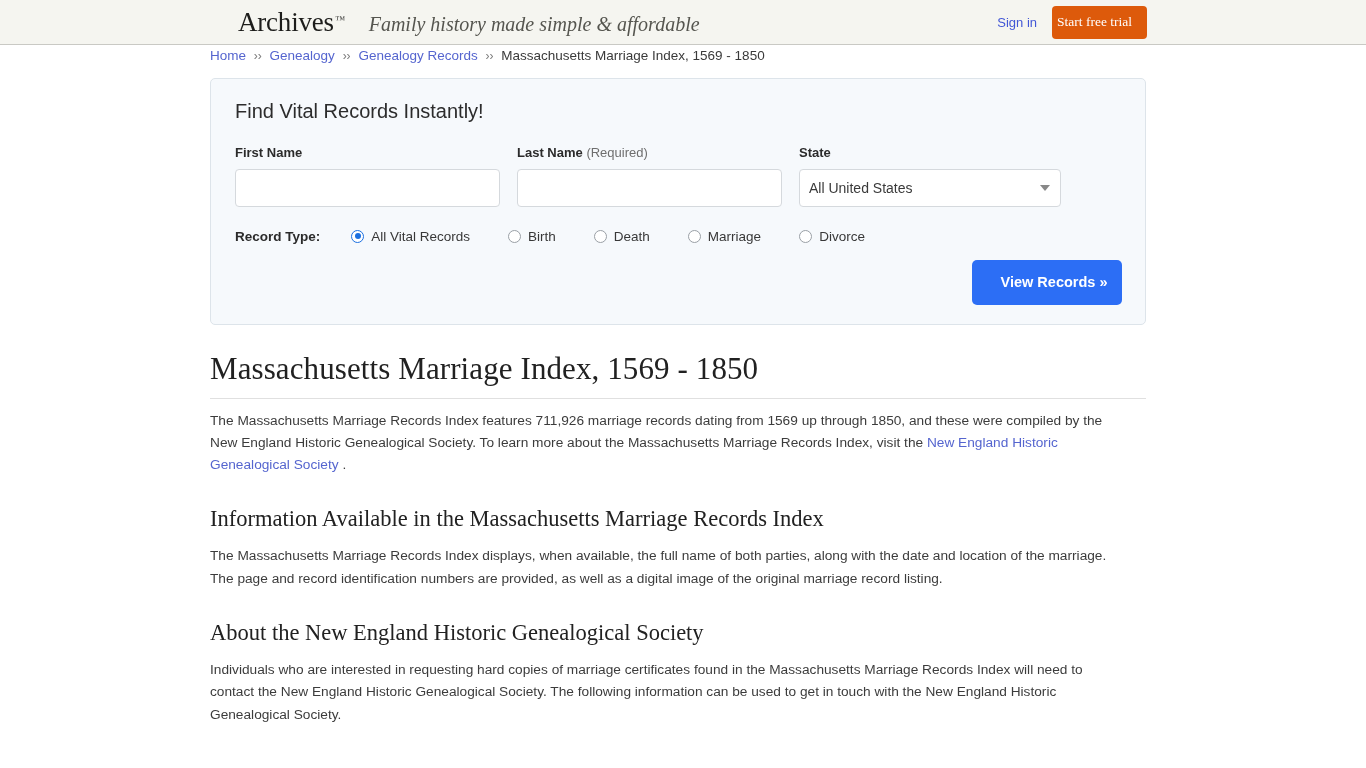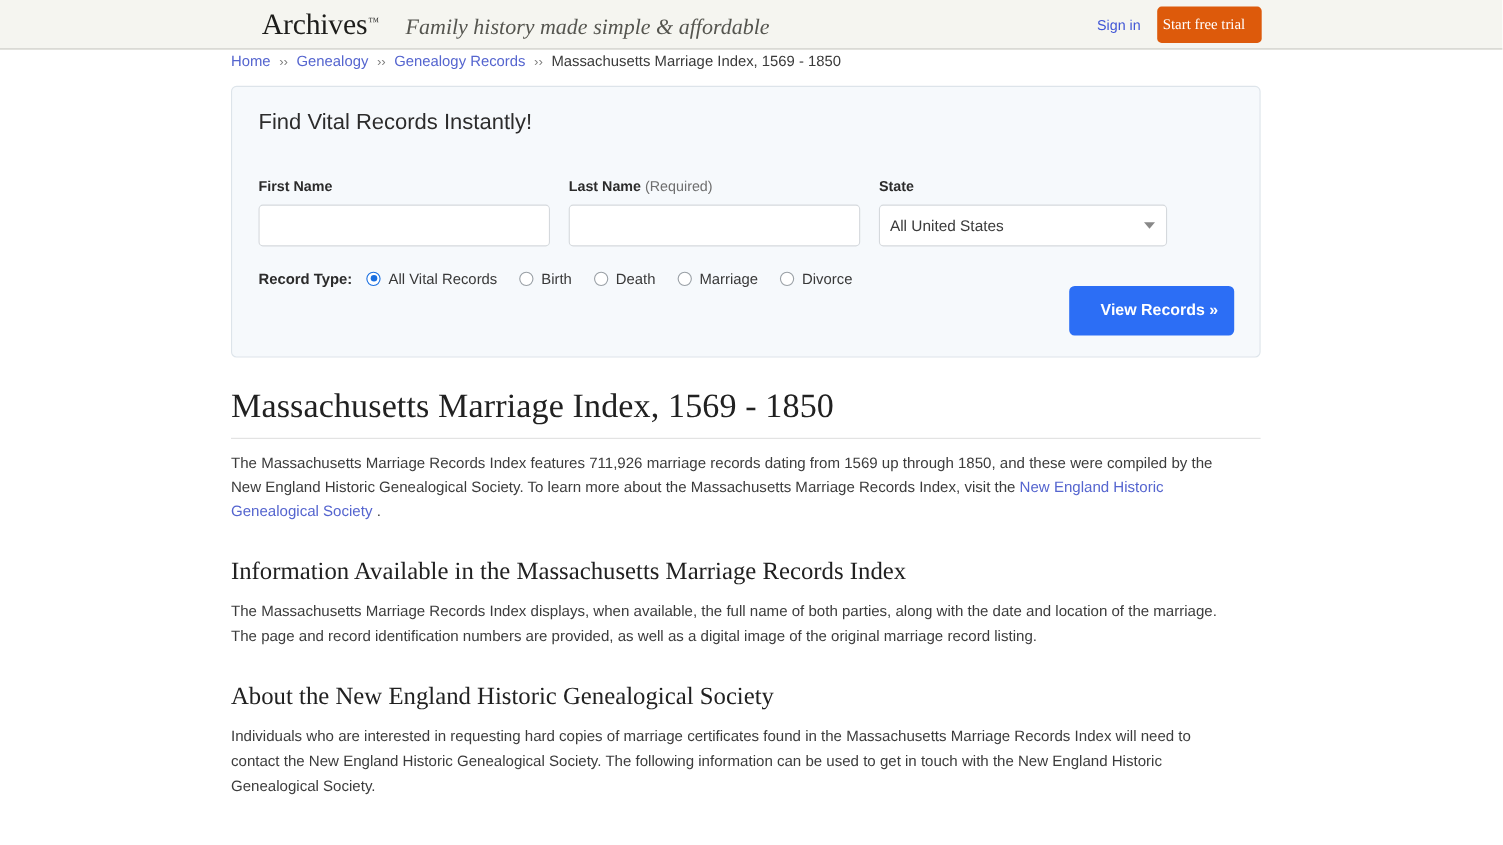--- a/index.html
+++ b/index.html
@@ -108,21 +108,21 @@
     font-family: Liberation Sans, sans-serif;
     font-size: 20px;
     color: #2c2c2c;
     margin: 0 0 22px 0;
     font-weight: normal;
   }
   .fields-row {
     display: flex;
     gap: 0;
   }
-  .field-col { width: 265px; margin-right: 17px; margin-top: 17px; }
+  .field-col { width: 265px; margin-right: 17px; }
   .field-col.state { width: 262px; margin-right: 0; }
   .field-label {
     font-size: 13px;
     font-weight: bold;
     color: #2b2b2b;
     display: block;
     margin-bottom: 9px;
   }
   .field-label .req {
     font-weight: normal;
@@ -164,20 +164,21 @@
     border-top: 6px solid #888888;
     pointer-events: none;
   }
 
   .record-type-row {
     display: flex;
     align-items: flex-end;
     margin-top: 22px;
     font-size: 13.5px;
     color: #333333;
+    gap: 18px;
   }
   .rt-label {
     font-weight: bold;
     font-size: 13.5px;
     color: #2b2b2b;
     margin-right: 13px;
   }
   .radio-item {
     display: flex;
     align-items: center;

